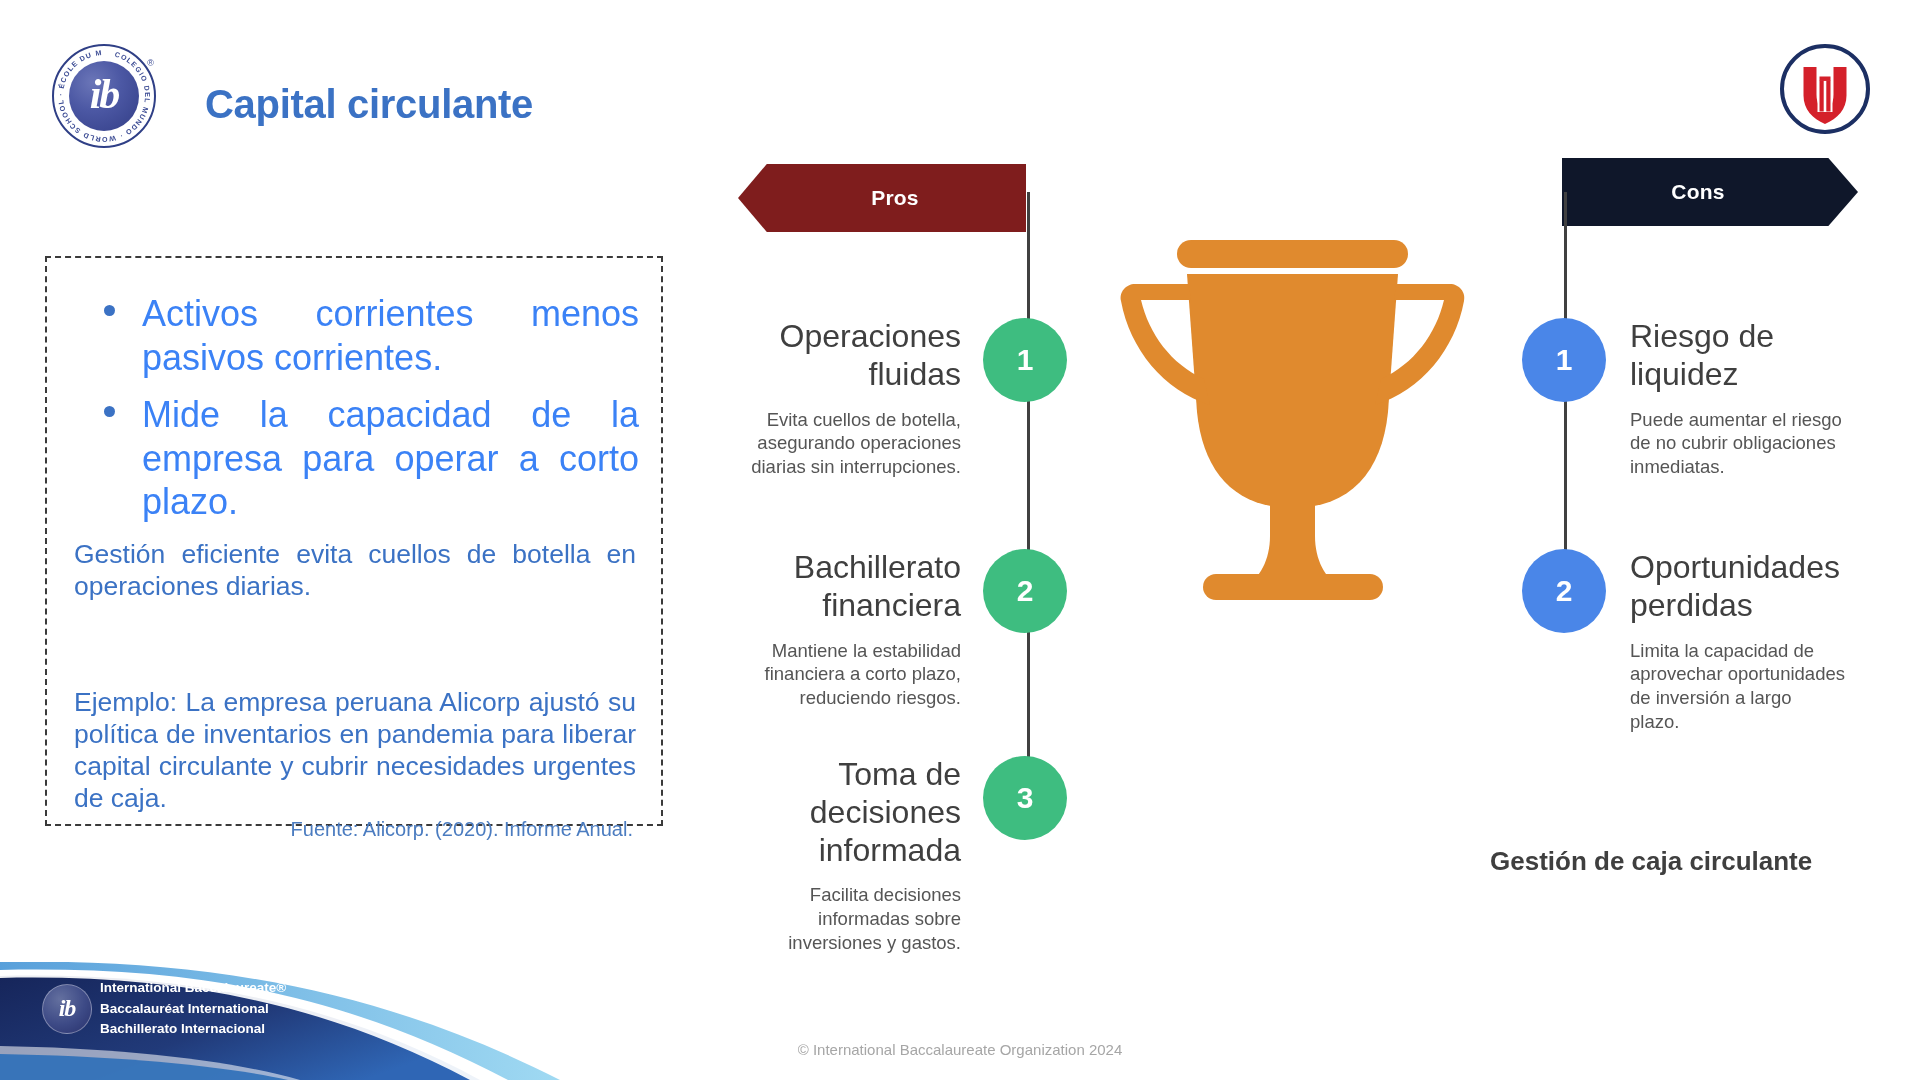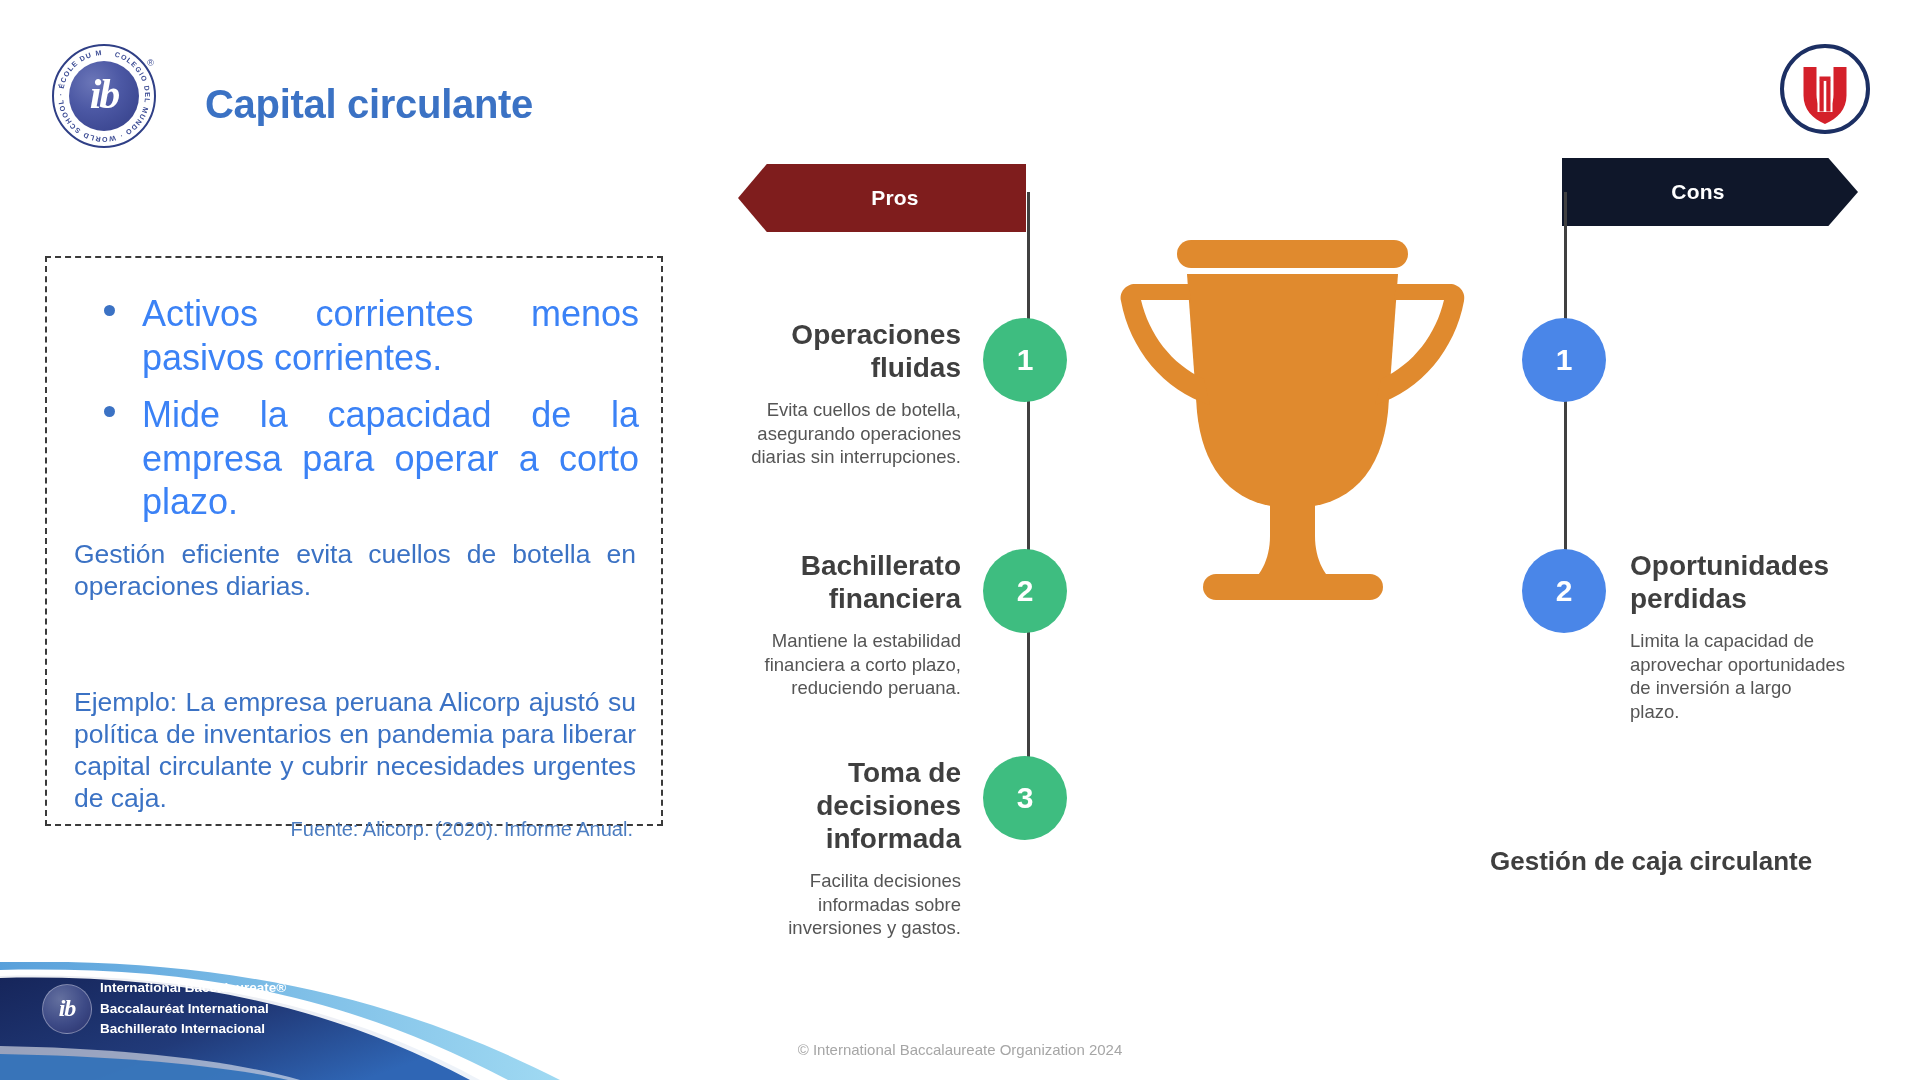--- a/index.html
+++ b/index.html
@@ -111,21 +111,21 @@
     width:84px;height:84px;border-radius:50%;flex:none;
     display:flex;align-items:center;justify-content:center;
     color:#ffffff;font-size:30px;font-weight:700;
     position:relative;z-index:3;
   }
   .num-green{background:#3ebd80;}
   .num-blue{background:#4a86e8;}
 
   .item-txt{display:flex;flex-direction:column;}
   .item-head{
-    font-size:28px;font-weight:700;color:#3f3f3f;
+    font-size:32px;font-weight:400;color:#3f3f3f;
     line-height:1.18;
   }
   .item-desc{
     font-size:18.5px;color:#555555;line-height:1.28;margin-top:14px;
   }
 
   
   .item-pros{flex-direction:row;}
   .item-pros .item-txt{text-align:right;align-items:flex-end;width:215px;margin-right:22px;}
   
@@ -232,35 +232,39 @@
     <div class="item-txt">
       <div class="item-head">Operaciones fluidas</div>
       <div class="item-desc">Evita cuellos de botella, asegurando operaciones diarias sin interrupciones.</div>
     </div>
     <div class="num-circle num-green">1</div>
   </div>
 
   <div class="item item-pros p2">
     <div class="item-txt">
       <div class="item-head">Bachillerato financiera</div>
-      <div class="item-desc">Mantiene la estabilidad financiera a corto plazo, reduciendo peruana.</div>
+      <div class="item-desc">Mantiene la estabilidad financiera a corto plazo, reduciendo riesgos.</div>
     </div>
     <div class="num-circle num-green">2</div>
   </div>
 
   <div class="item item-pros p3">
     <div class="item-txt">
       <div class="item-head">Toma de decisiones informada</div>
       <div class="item-desc">Facilita decisiones informadas sobre inversiones y gastos.</div>
     </div>
     <div class="num-circle num-green">3</div>
   </div>
 
   <div class="item item-cons c1">
     <div class="num-circle num-blue">1</div>
+    <div class="item-txt">
+      <div class="item-head">Riesgo de liquidez</div>
+      <div class="item-desc">Puede aumentar el riesgo de no cubrir obligaciones inmediatas.</div>
+    </div>
   </div>
 
   <div class="item item-cons c2">
     <div class="num-circle num-blue">2</div>
     <div class="item-txt">
       <div class="item-head">Oportunidades perdidas</div>
       <div class="item-desc">Limita la capacidad de aprovechar oportunidades de inversión a largo plazo.</div>
     </div>
   </div>
 

